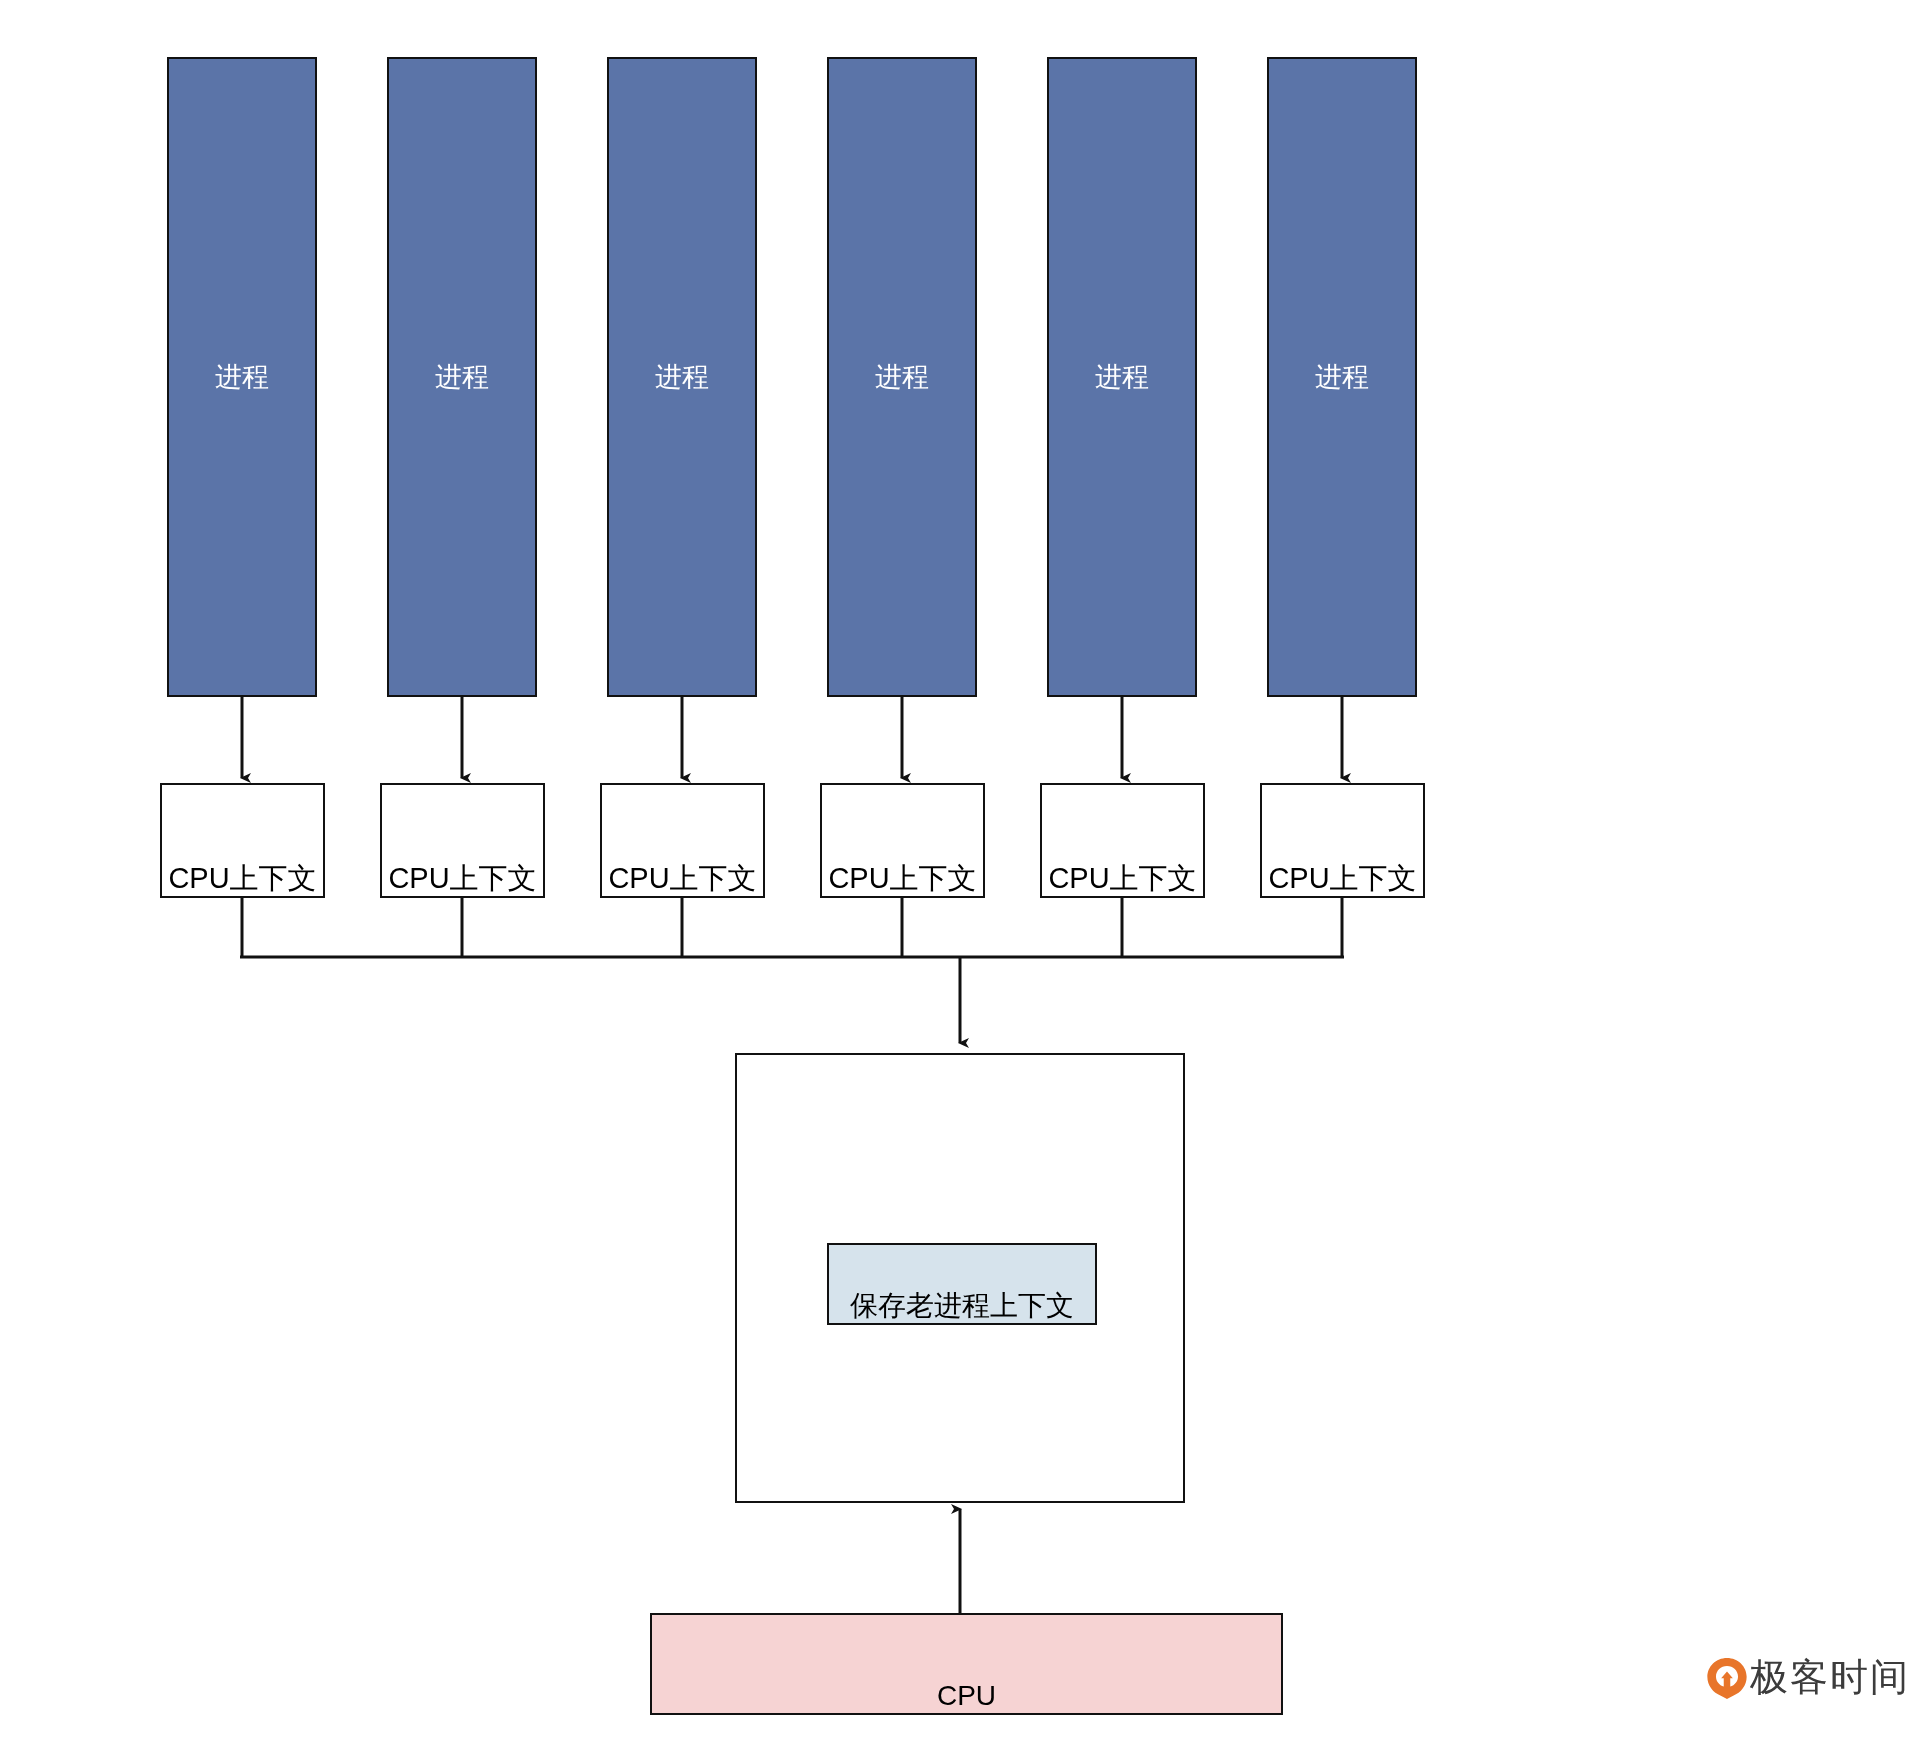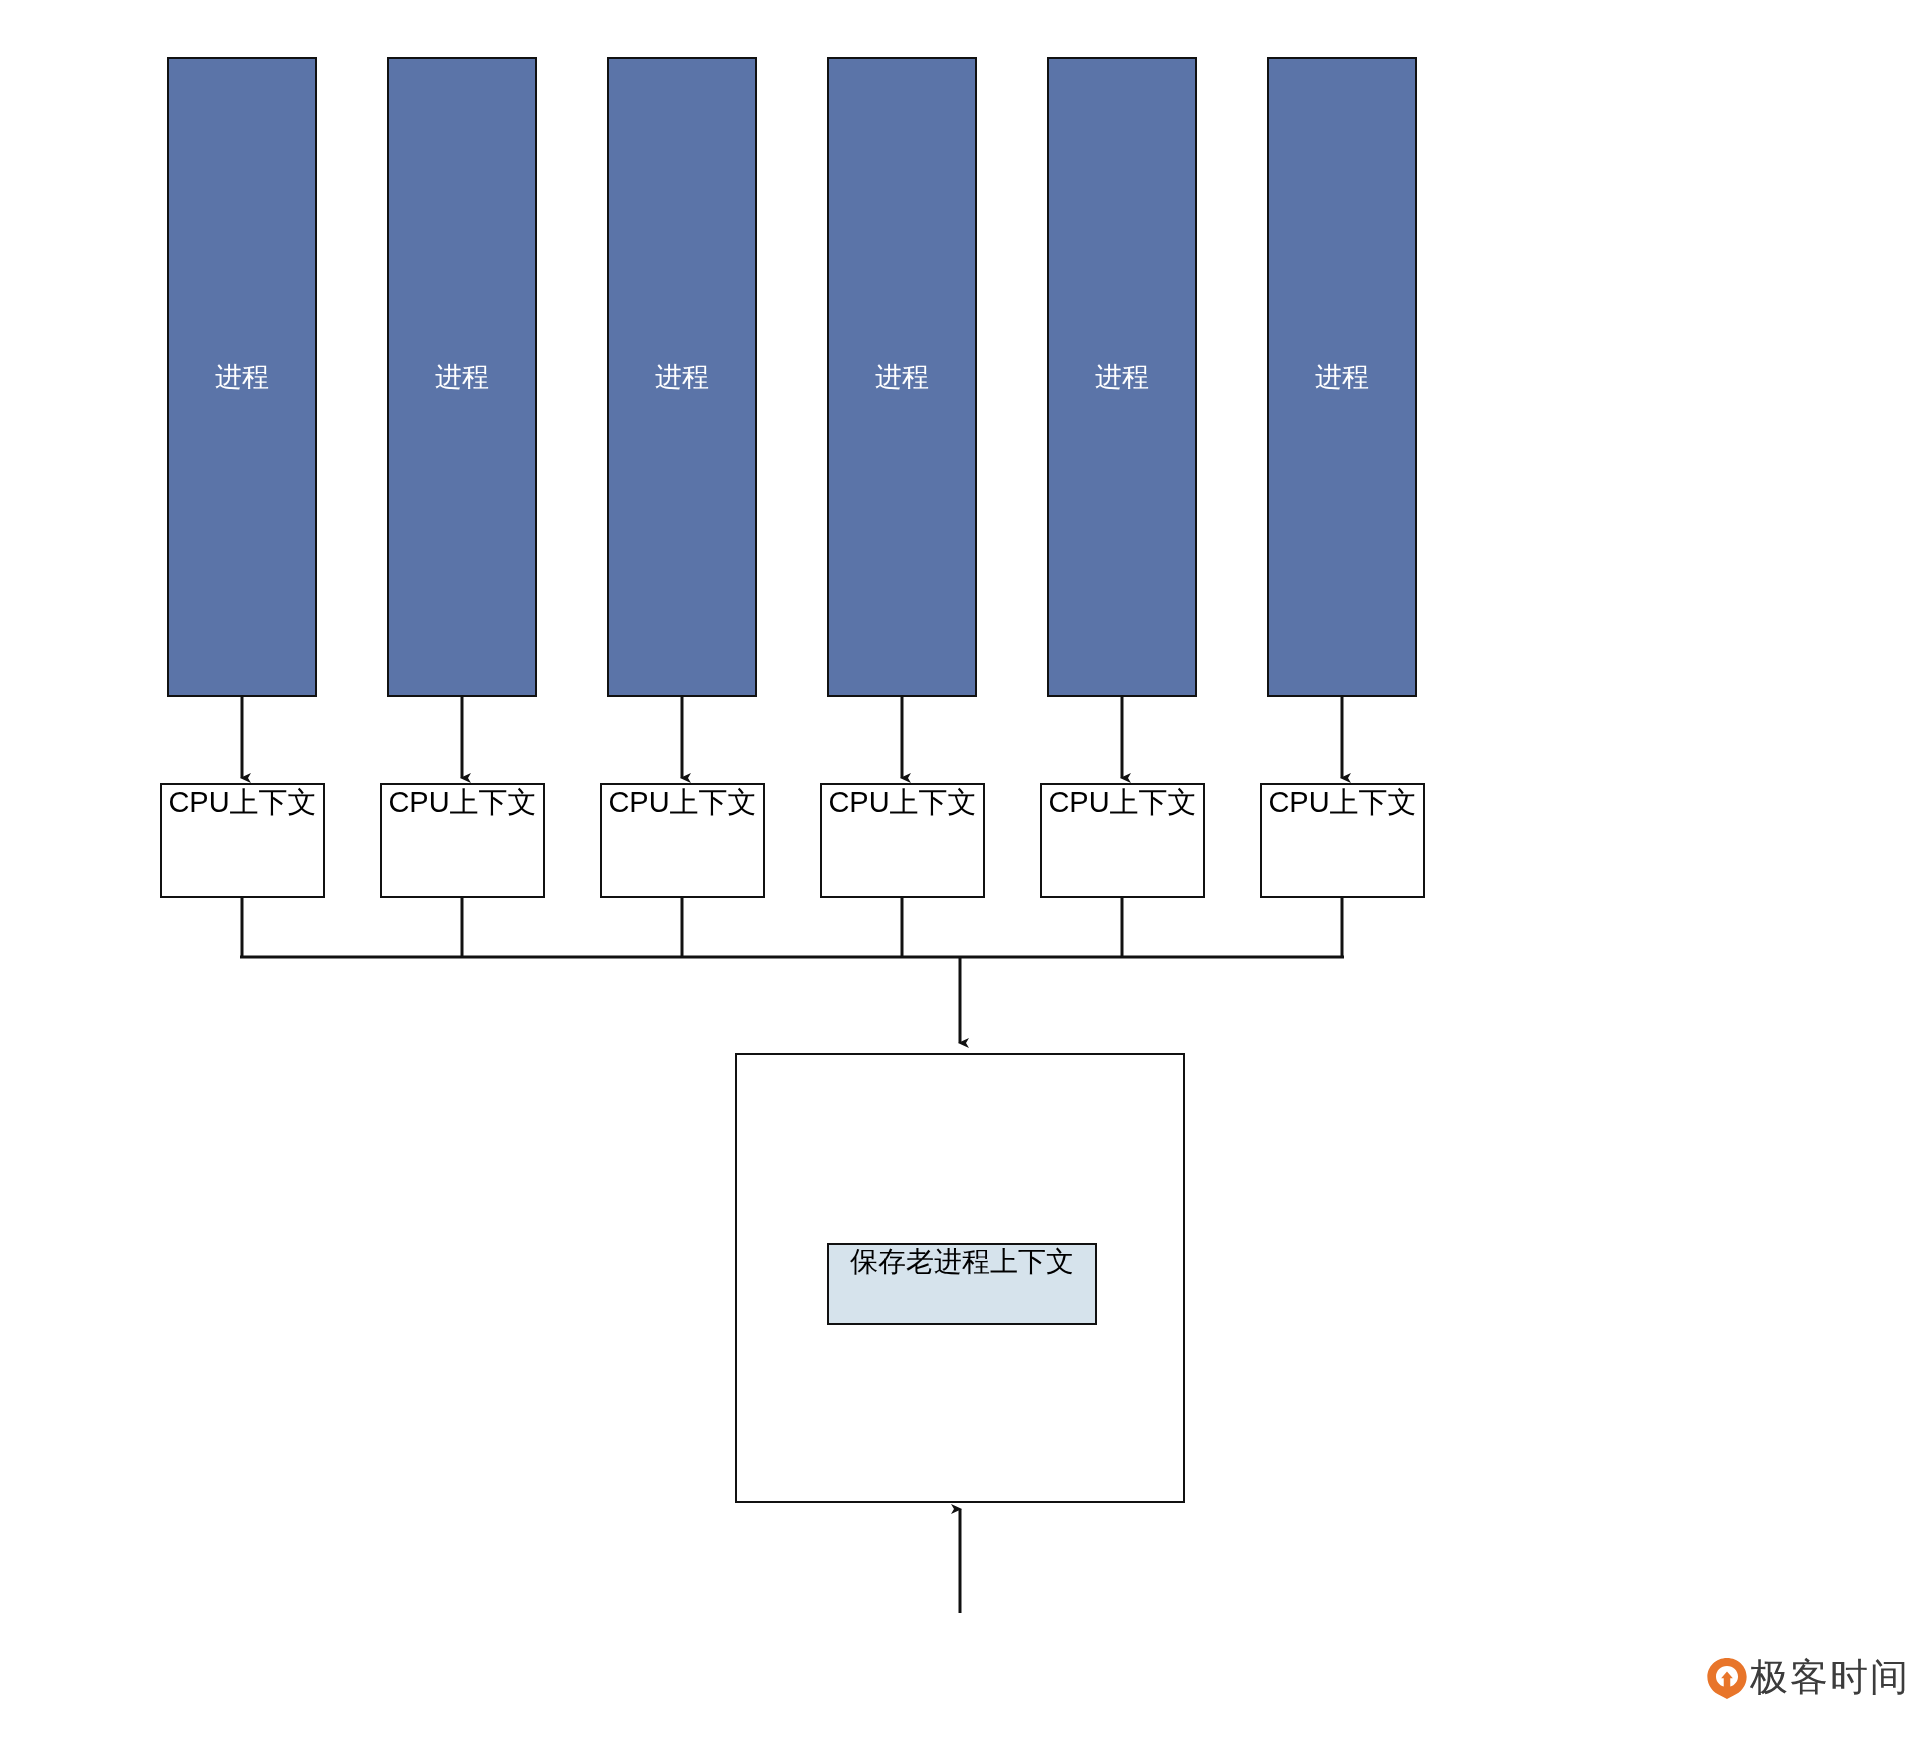--- a/index.html
+++ b/index.html
@@ -26,21 +26,21 @@
     left: 0;
     top: 0;
     width: 1920px;
     height: 1748px;
   }
   
   .node {
     position: absolute;
     box-sizing: border-box;
     display: flex;
-    align-items: flex-start;
+    align-items: flex-end;
     justify-content: center;
     border: 2px solid #111111;
     text-align: center;
     line-height: 1.2;
   }
   .process-box {
     background: #5b74a8;
     color: #ffffff;
     font-size: 27px;
     align-items: center;
@@ -171,20 +171,23 @@
   <div class="node ctx-box" style="left:1248px; top:783px; width:165px; height:115px;">
     <span>CPU上下文</span>
   </div>
 
   <div class="node sched-outer" style="left:723px; top:1053px; width:450px; height:450px;"></div>
 
   <div class="node step-box" style="left:815px; top:1243px; width:270px; height:82px;">
     <span>保存老进程上下文</span>
   </div>
 
+  <div class="node cpu-box" style="left:638px; top:1613px; width:633px; height:102px;">
+    <span>CPU</span>
+  </div>
 
   <div id="watermark">
     <svg class="wm-mark" viewBox="0 0 48 48">
       <path d="M24 3 C12.5 3 3.5 11.8 3.5 22.8 C3.5 31.8 9.3 39.6 17.6 42.4
                L24 46 L30.4 42.4 C38.7 39.6 44.5 31.8 44.5 22.8
                C44.5 11.8 35.5 3 24 3 Z" fill="#e8752a"></path>
       <path d="M24 11.5 C17.6 11.5 12.5 16.4 12.5 22.4 C12.5 27.4 15.9 31.6 20.6 32.9
                L20.6 24.2 L17.9 24.2 L24 17.2 L30.1 24.2 L27.4 24.2 L27.4 32.9
                C32.1 31.6 35.5 27.4 35.5 22.4 C35.5 16.4 30.4 11.5 24 11.5 Z" fill="#ffffff"></path>
     </svg>

